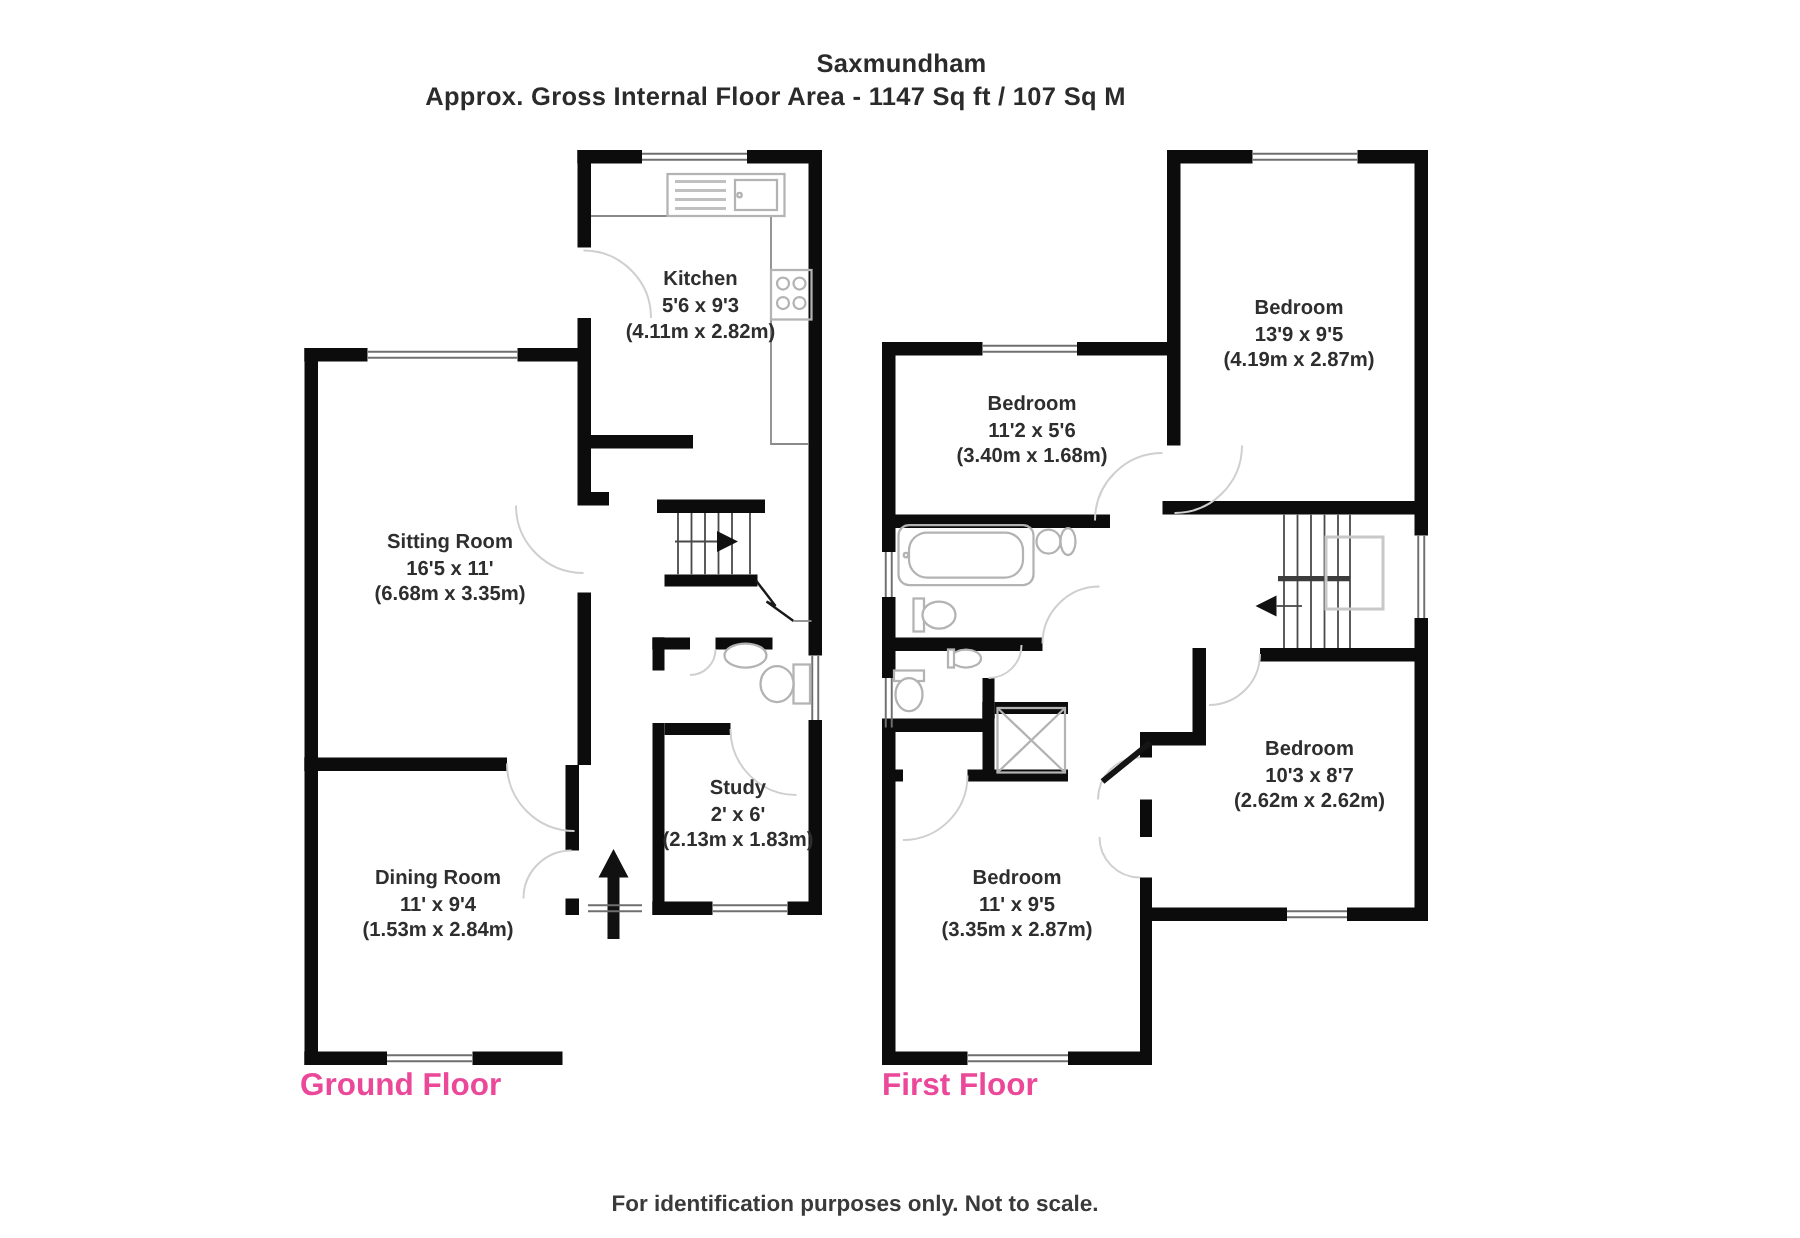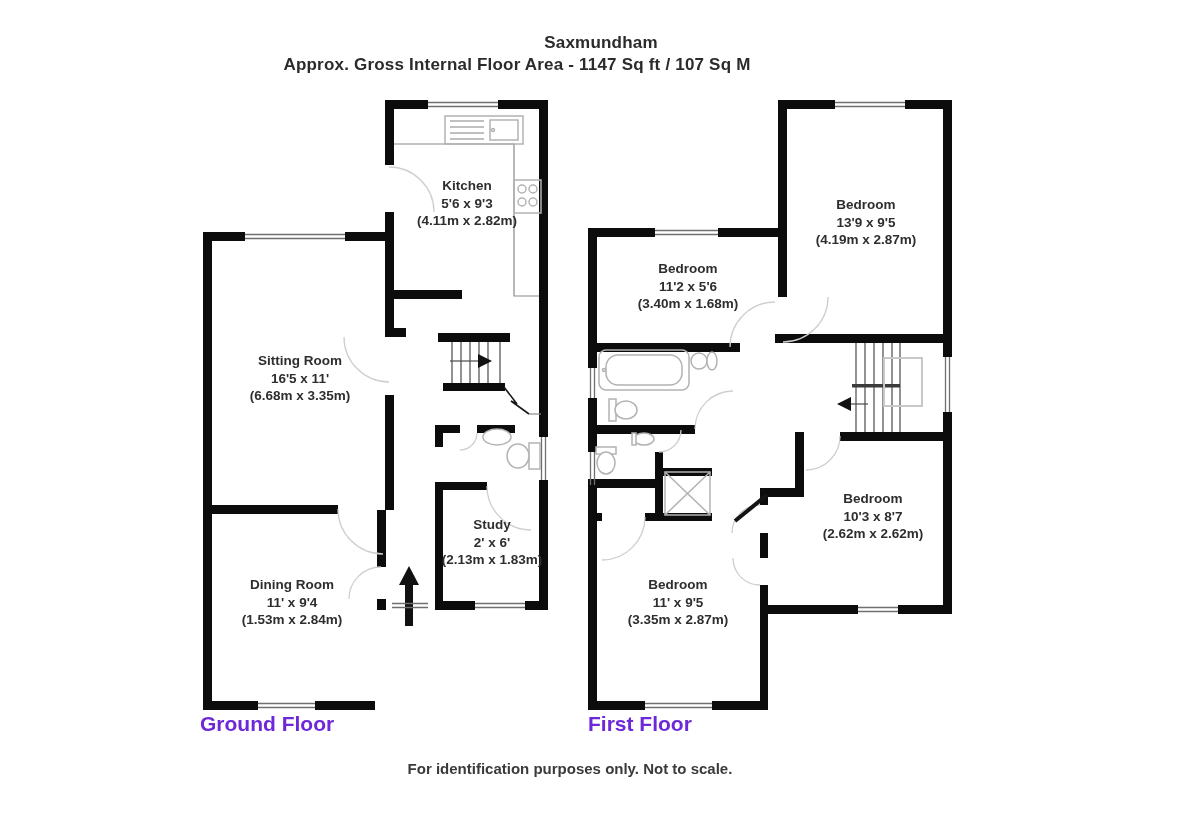--- a/index.html
+++ b/index.html
@@ -2,22 +2,22 @@
 <html><head>
 <meta charset="utf-8">
 <style>
   html,body{margin:0;padding:0;background:#ffffff;}
   body{width:1200px;height:825px;position:relative;overflow:hidden;
        font-family:"Liberation Sans","DejaVu Sans",sans-serif;color:#2b2b2b;}
   .abs{position:absolute;}
   .ctr{transform:translateX(-50%);text-align:center;}
   .title-line{font-size:17px;font-weight:600;letter-spacing:.2px;white-space:nowrap;color:#2b2b2b;}
   .room-label{font-size:13.5px;font-weight:600;line-height:1.3;white-space:nowrap;color:#2e2e2e;}
-  .floor-label{font-size:21px;font-weight:600;color:#6d28d9;white-space:nowrap;}
-  .disclaimer{font-size:15px;font-weight:600;color:#3a3a3a;white-space:nowrap;}
+  .floor-label{font-size:21px;font-weight:600;color:#ec4899;white-space:nowrap;}
+  .disclaimer{font-size:15px;font-weight:600;color:#3a3a3a;white-space:nowrap;margin-top:34px;}
   svg{position:absolute;left:0;top:0;}
   .wall{fill:#0c0c0c;}
   .win{stroke:#6f6f6f;stroke-width:1.3;}
   .fix{stroke:#b3b3b3;stroke-width:1.5;fill:none;}
   .fixfill{fill:#ffffff;stroke:#b3b3b3;stroke-width:1.5;}
   .arc{stroke:#cfcfcf;stroke-width:1.3;fill:none;}
   .thin{stroke:#8a8a8a;stroke-width:1.2;fill:none;}
   .tread{stroke:#4a4a4a;stroke-width:1.2;}
   .blackline{stroke:#1a1a1a;stroke-width:1.6;fill:none;}
   .hatch{stroke:#c0c0c0;stroke-width:2;fill:none;}

